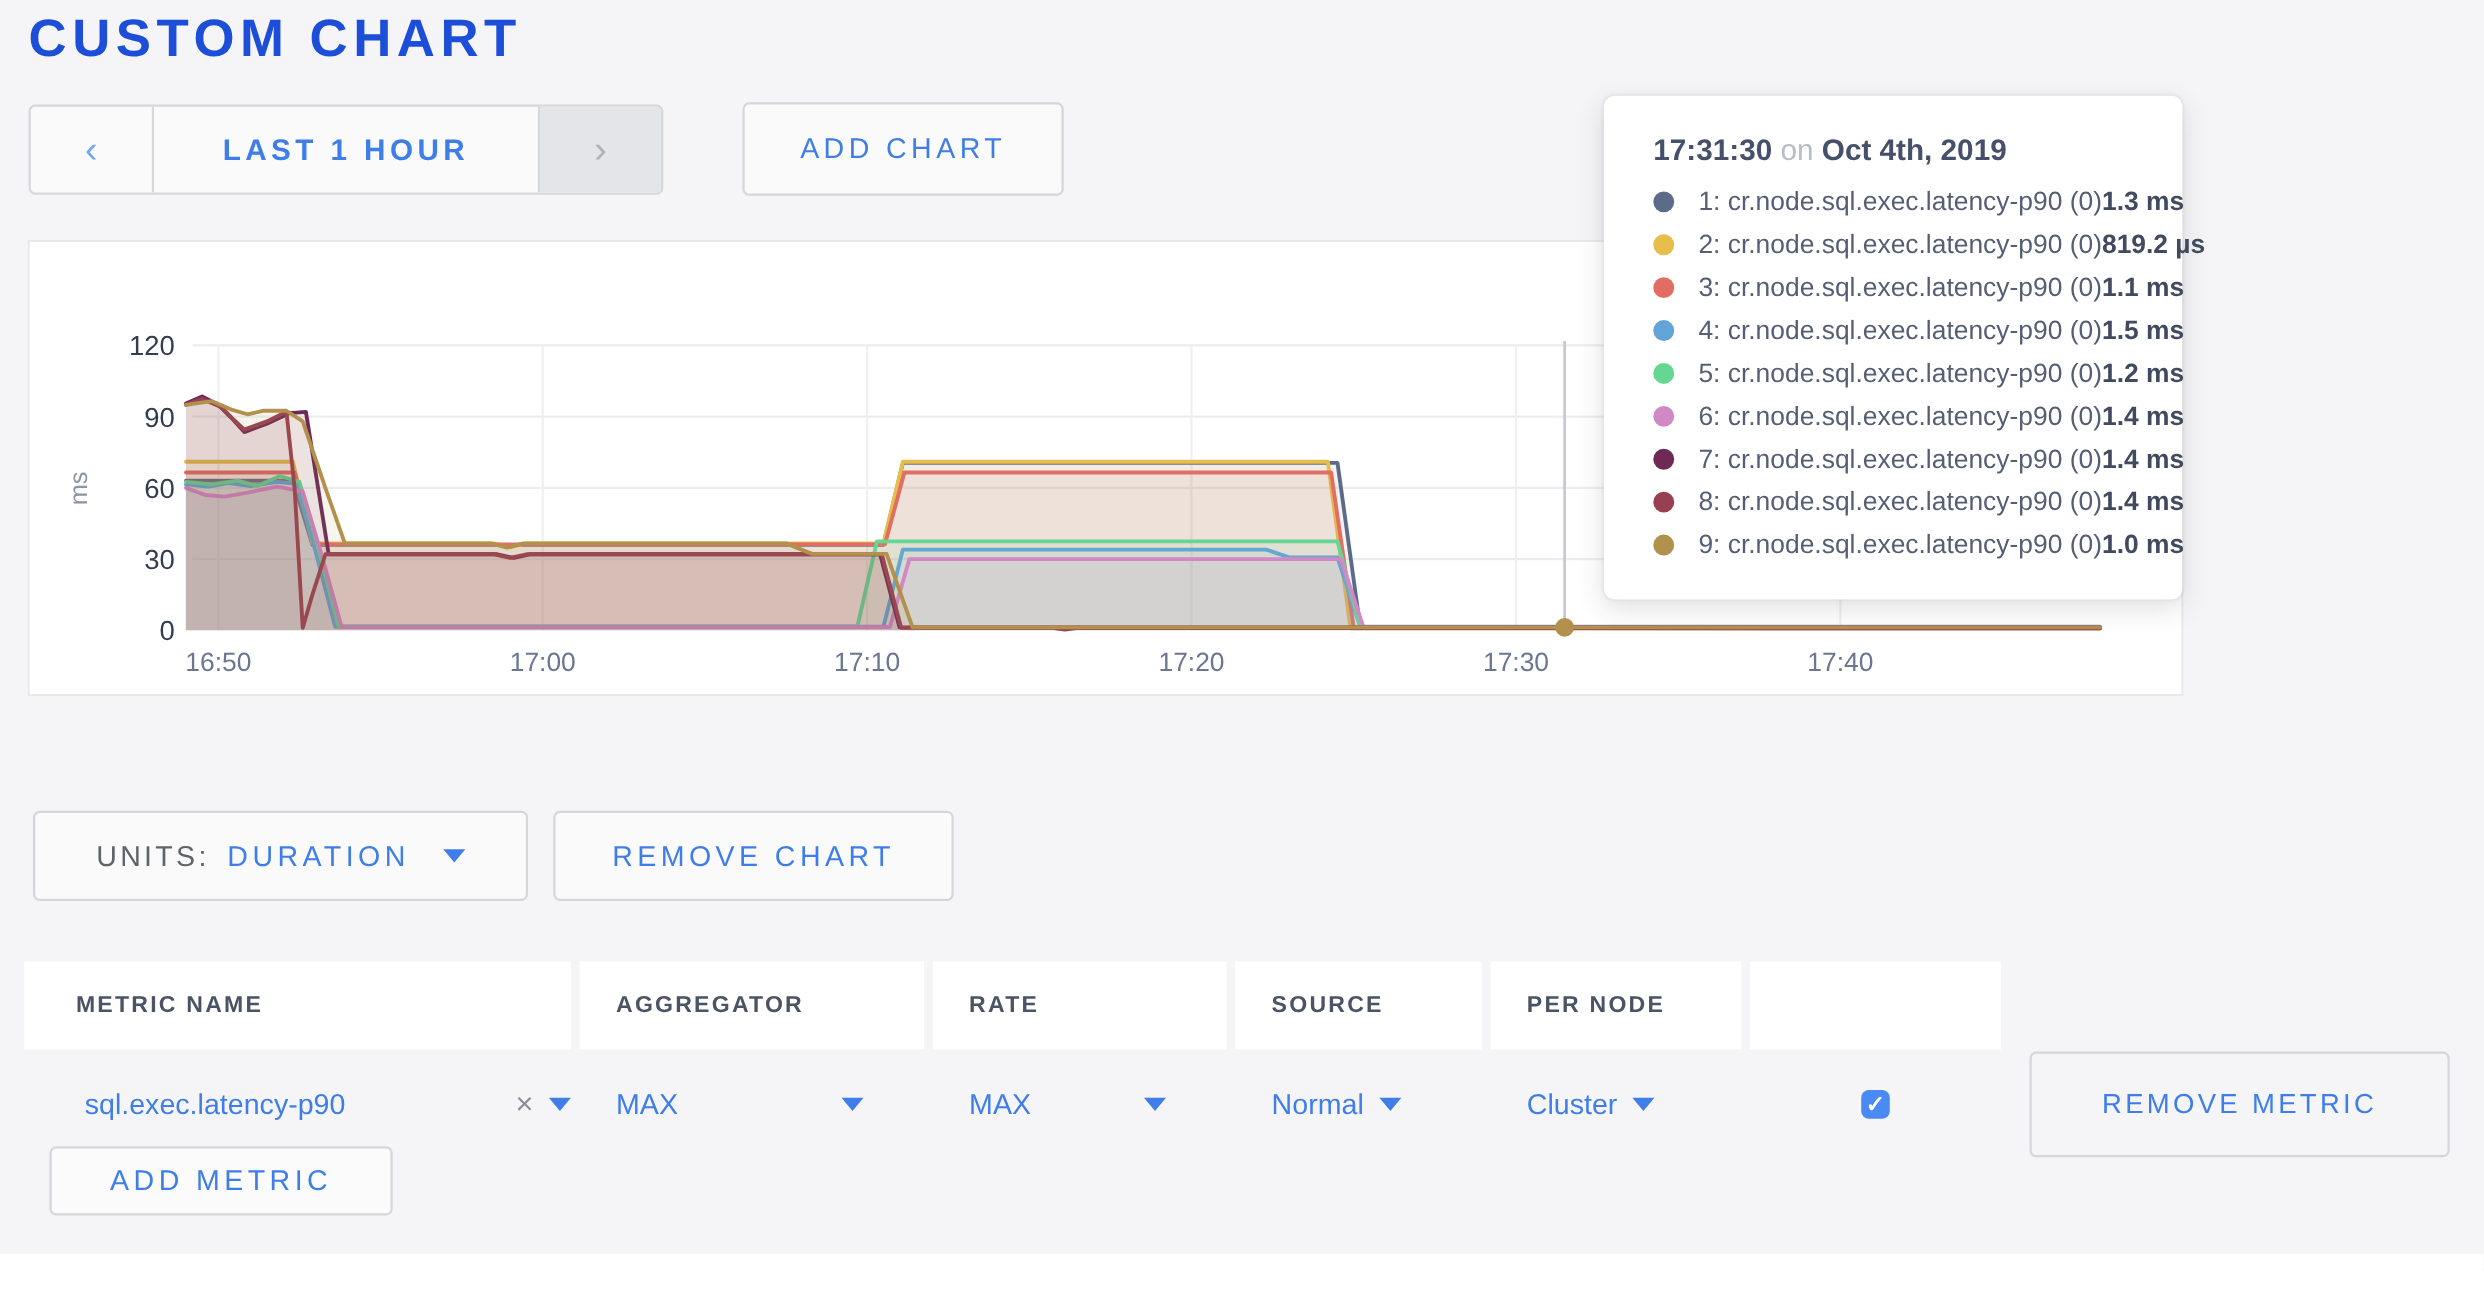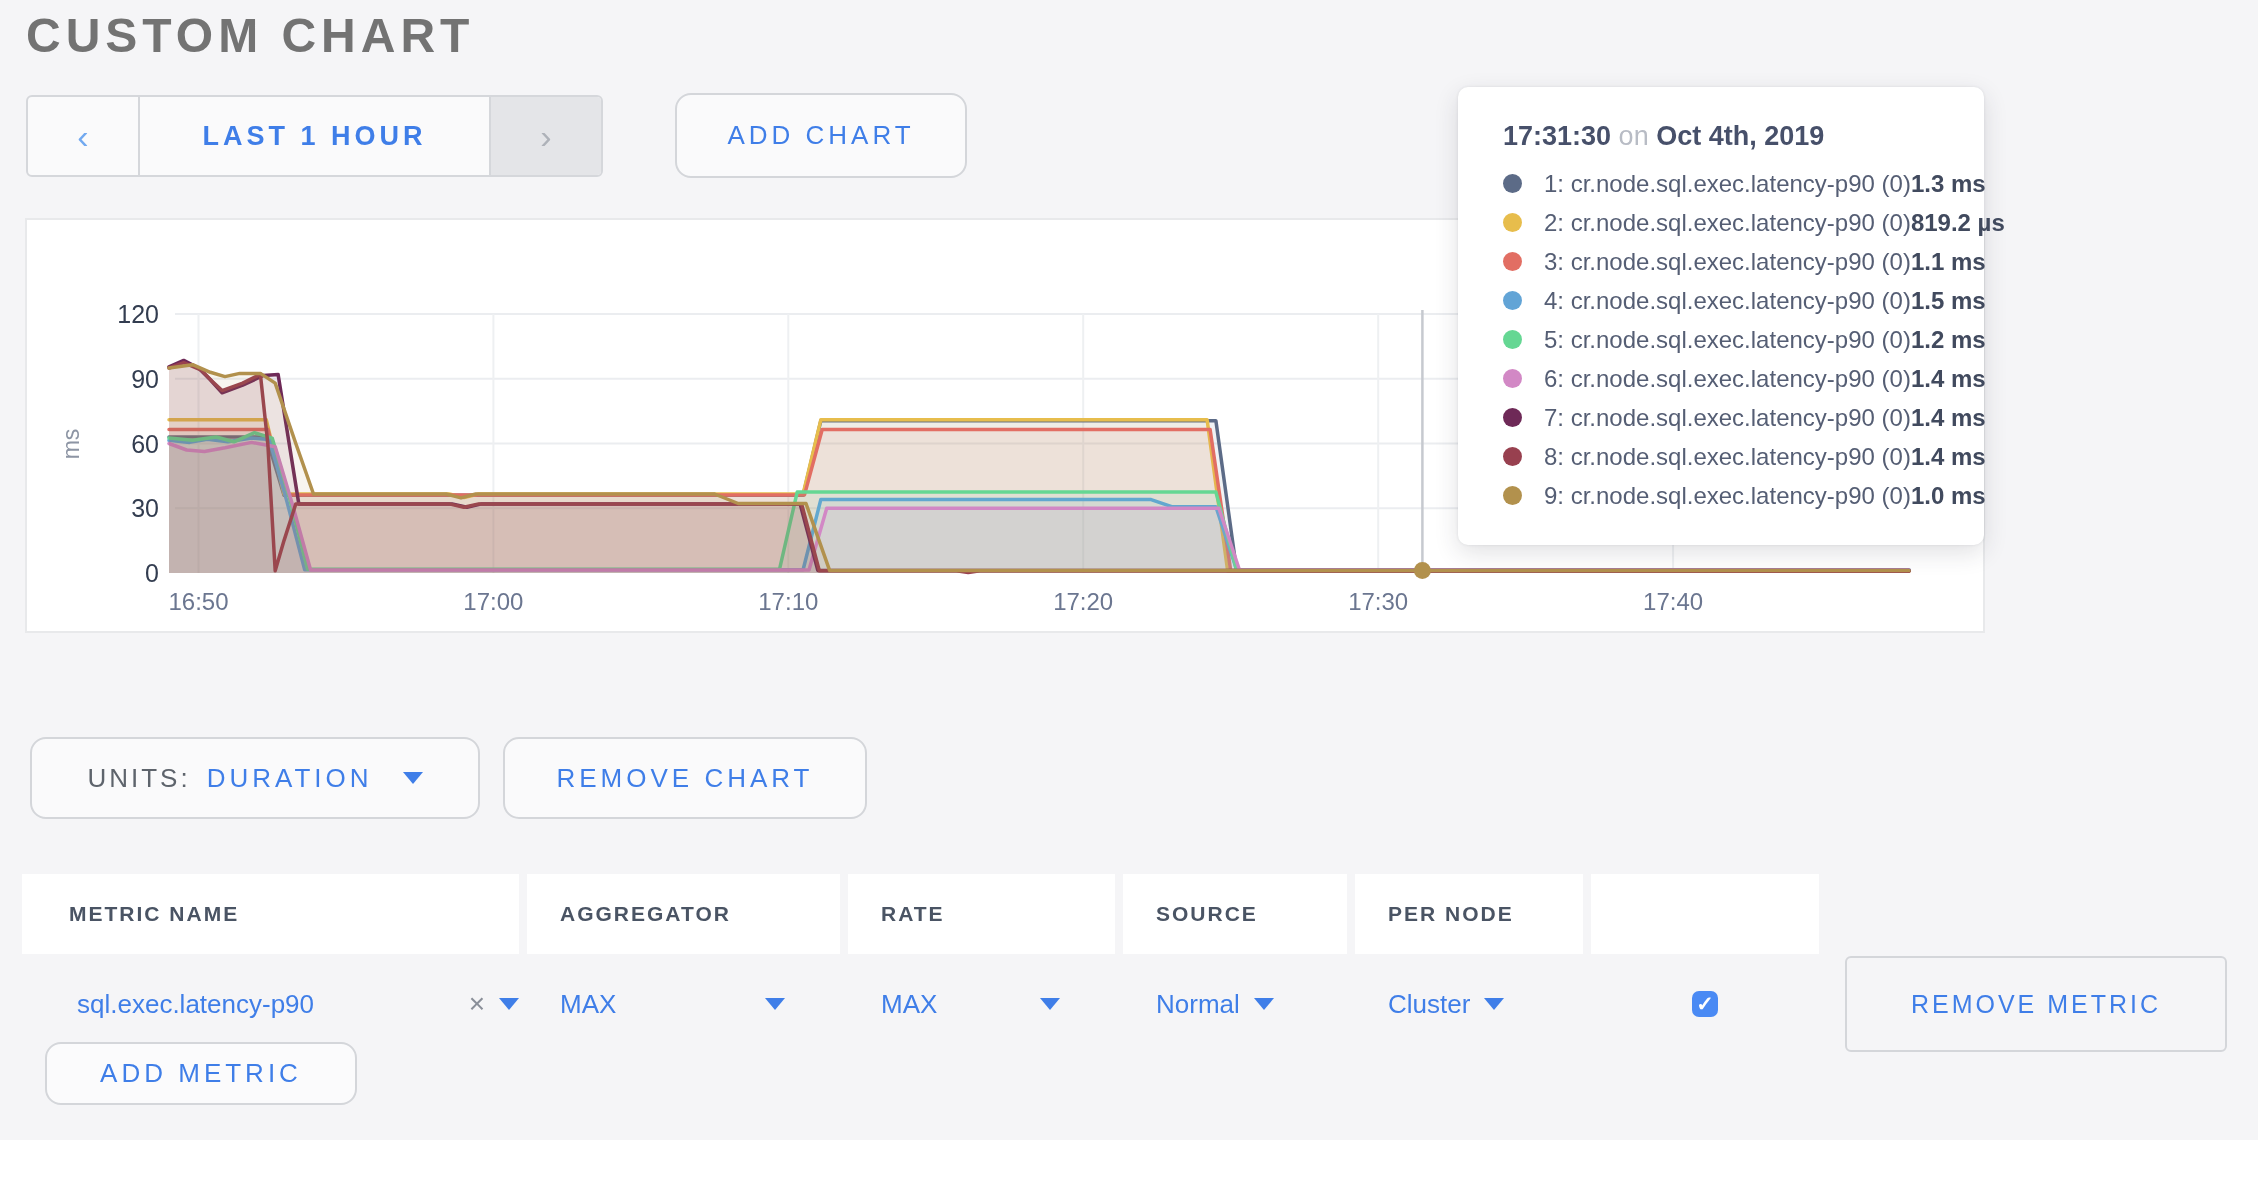--- a/index.html
+++ b/index.html
@@ -5,36 +5,36 @@
   * { margin:0; padding:0; box-sizing:border-box; }
   html,body { background:#f5f5f7; }
   .page {
     position:relative; width:2258px; height:1180px;
     background:#f5f5f7; overflow:hidden;
     font-family:"Liberation Sans", sans-serif;
     -webkit-font-smoothing:antialiased;
   }
   .page-title {
     position:absolute; left:26px; top:8px;
-    font-size:48px; font-weight:700; letter-spacing:5px; color:#737373;
+    font-size:48px; font-weight:700; letter-spacing:5px; color:#1d4ed8;
   }
   
   .time-selector {
     position:absolute; left:26px; top:95px; height:82px;
     display:flex; border:2px solid #d5d7db; border-radius:6px;
     background:#fafafb; overflow:hidden;
   }
   .ts-seg { display:flex; align-items:center; justify-content:center; cursor:pointer; }
   .ts-prev { width:110px; color:#72a9f0; font-size:34px; }
   .ts-label { width:353px; color:#3f7ee8; font-size:27px; font-weight:600; letter-spacing:4px; border-left:2px solid #d5d7db; border-right:2px solid #d5d7db; }
   .ts-next { width:110px; color:#aeb2b9; font-size:34px; background:#e4e5e8; }
   
   .btn {
     position:absolute; display:flex; align-items:center; justify-content:center;
-    border:2px solid #d4d6da; border-radius:16px; background:#fafafb;
+    border:2px solid #d4d6da; border-radius:6px; background:#fafafb;
     color:#3f7ee8; font-size:26px; letter-spacing:4px; cursor:pointer;
     font-family:"Liberation Sans", sans-serif;
   }
   .add-chart { left:675px; top:93px; width:292px; height:85px; }
   .units-btn { left:30px; top:737px; width:450px; height:82px; gap:16px;text-align:center; }
   .units-prefix { color:#5e646c; letter-spacing:3px; }
   .remove-chart { left:503px; top:737px; width:364px; height:82px; }
   .add-metric { left:45px; top:1042px; width:312px; height:63px; background:#fbfbfc; }
   .caret {
     display:inline-block; width:0; height:0; margin-left:14px;

